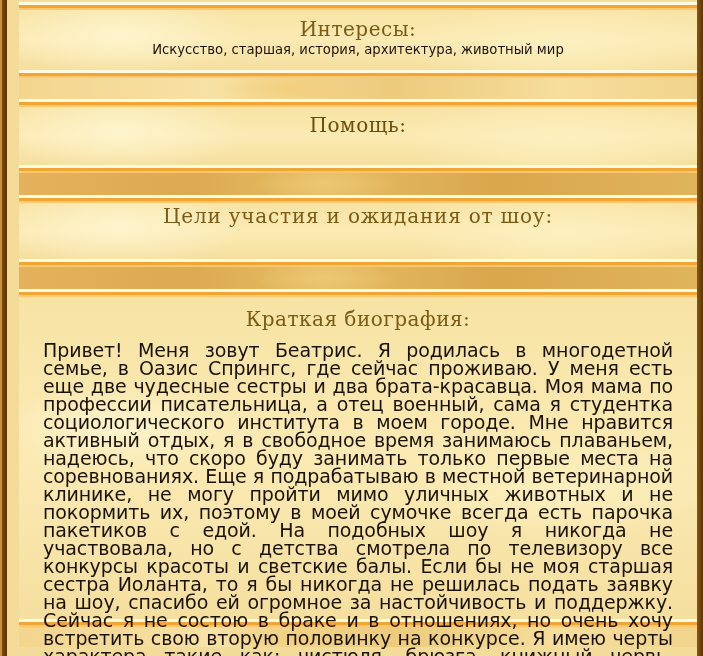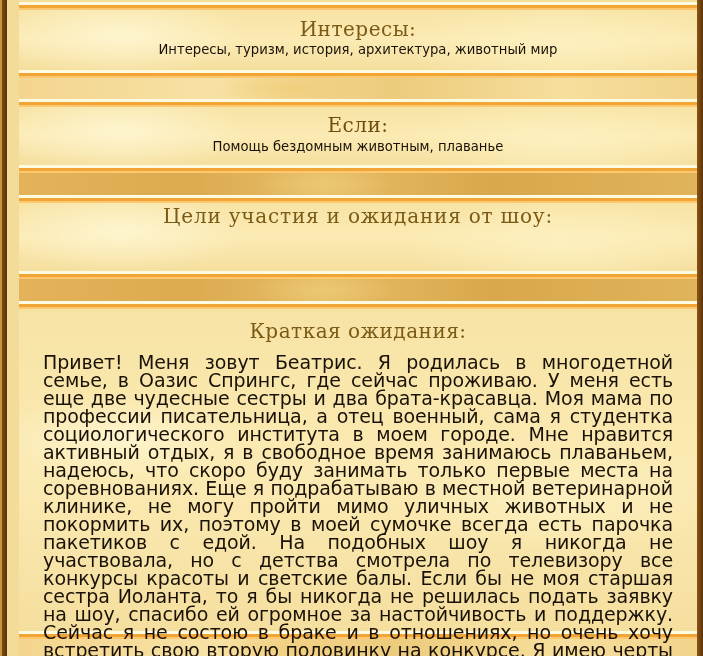--- a/index.html
+++ b/index.html
@@ -73,58 +73,57 @@
 <div class="stack">
 
   <div style="height:2px;background:#f5dd9a;"></div>
   <div class="line-cream"></div>
   <div class="line-orange"></div>
   <div class="line-peach"></div>
 
   <div class="section" style="height:60px;">
     <div style="height:7px;"></div>
     <div class="title">Интересы:</div>
-    <div class="body-text" style="margin-top:-1px;">Интересы, туризм, история, архитектура, животный мир</div>
+    <div class="body-text" style="margin-top:-1px;">Искусство, старшая, история, архитектура, животный мир</div>
   </div>
   <div class="line-cream"></div>
   <div class="line-orange"></div>
   <div class="line-peach"></div>
   <div class="spacer" style="height:21px;"></div>
   <div class="line-cream"></div>
   <div class="line-orange"></div>
   <div class="line-peach"></div>
 
   <div class="section" style="height:58px;">
     <div style="height:6px;"></div>
-    <div class="title hobby">Если:</div>
-    <div class="body-text">Помощь бездомным животным, плаванье</div>
+    <div class="title hobby">Помощь:</div>
   </div>
   <div class="line-cream"></div>
   <div class="line-orange"></div>
   <div class="line-peach"></div>
   <div class="spacer dark" style="height:22px;"></div>
   <div class="line-cream"></div>
   <div class="line-orange"></div>
   <div class="line-peach"></div>
 
-  <div class="section" style="height:68px;">
+  <div class="section" style="height:56px;">
     <div style="height:1px;"></div>
     <div class="title" style="letter-spacing:0.8px;">Цели участия и ожидания от шоу:</div>
   </div>
   <div class="line-cream"></div>
   <div class="line-orange"></div>
   <div class="line-peach"></div>
   <div class="spacer dark" style="height:22px;"></div>
   <div class="line-cream"></div>
   <div class="line-orange"></div>
   <div class="line-peach"></div>
 
   <div class="section" style="height:322px;">
     <div style="height:10px;"></div>
-    <div class="title">Краткая ожидания:</div>
+    <div class="title">Краткая биография:</div>
     <div style="height:10px;"></div>
     <div class="bio-text">Привет! Меня зовут Беатрис. Я родилась в многодетной семье, в Оазис Спрингс, где сейчас проживаю. У меня есть еще две чудесные сестры и два брата-красавца. Моя мама по профессии писательница, а отец военный, сама я студентка социологического института в моем городе. Мне нравится активный отдых, я в свободное время занимаюсь плаваньем, надеюсь, что скоро буду занимать только первые места на соревнованиях. Еще я подрабатываю в местной ветеринарной клинике, не могу пройти мимо уличных животных и не покормить их, поэтому в моей сумочке всегда есть парочка пакетиков с едой. На подобных шоу я никогда не участвовала, но с детства смотрела по телевизору все конкурсы красоты и светские балы. Если бы не моя старшая сестра Иоланта, то я бы никогда не решилась подать заявку на шоу, спасибо ей огромное за настойчивость и поддержку. Сейчас я не состою в браке и в отношениях, но очень хочу встретить свою вторую половинку на конкурсе. Я имею черты характера такие как: чистюля, брюзга, книжный червь, дотошный перфекционист и семьянин. Я - личность разносторонняя, у меня много интересов, все не перечислить.</div>
   </div>
   <div class="line-cream"></div>
   <div class="line-orange"></div>
   <div class="line-peach"></div>
   <div class="spacer" style="height:20px;"></div>
 </div>
 
 </body></html>

